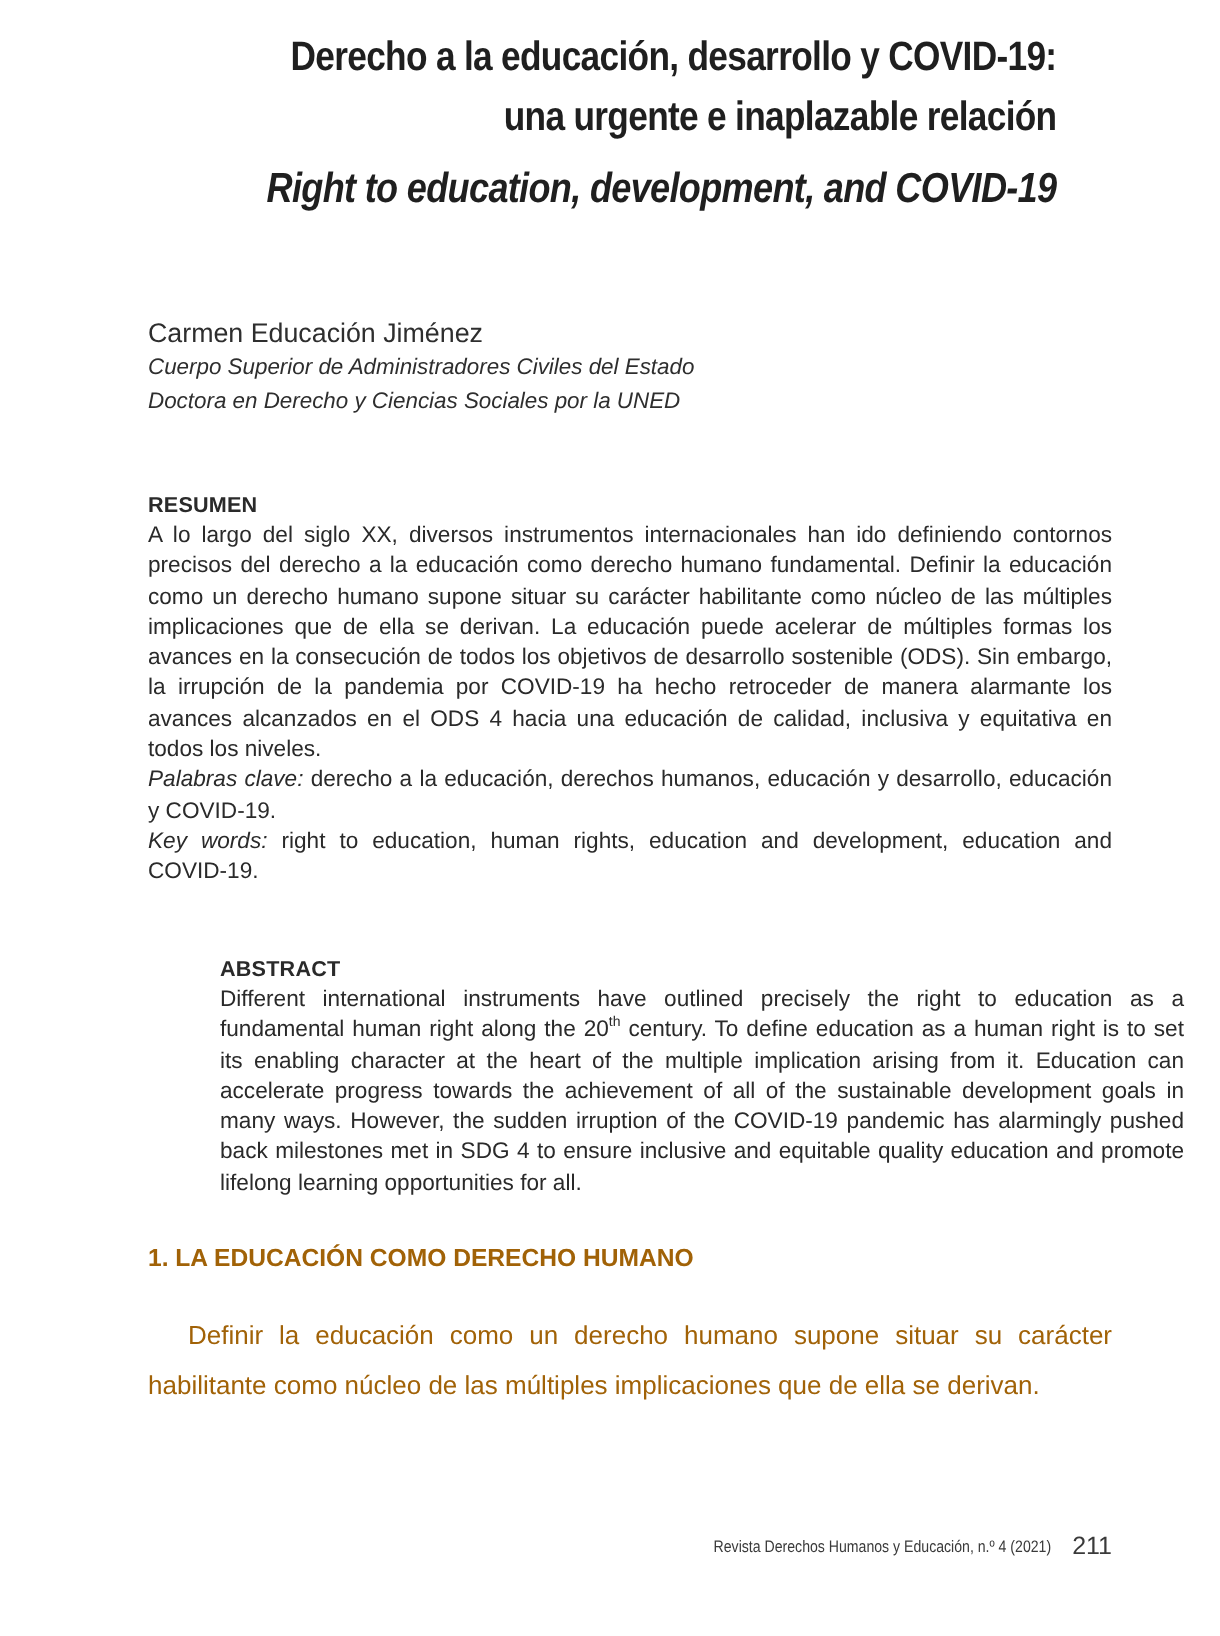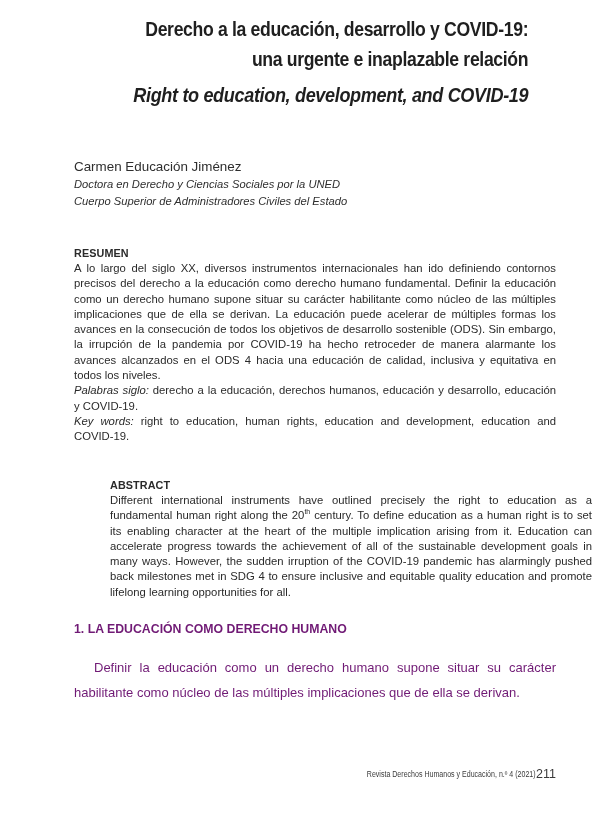--- a/index.html
+++ b/index.html
@@ -14,50 +14,50 @@
   .affil { font-size: 11.2px; font-style: italic; line-height: 17px; }
 
   .abstract-block { position: absolute; left: 74px; top: 246px; width: 482px; font-family: "Liberation Sans", sans-serif; font-size: 11.3px; line-height: 15.3px; color: #2a2a2a; }
   .section-heading-small { font-weight: bold; font-size: 10.8px; line-height: 15px; letter-spacing: 0.1px; }
   .just { text-align: justify; margin: 0; }
   .kw-label { font-style: italic; }
   sup { font-size: 7px; line-height: 0; vertical-align: super; }
 
   .abstract-en { position: absolute; left: 74px; top: 478px; width: 482px; font-family: "Liberation Sans", sans-serif; font-size: 11.3px; line-height: 15.3px; color: #2a2a2a; margin-left: 36px; }
 
-  .section1 { position: absolute; left: 74px; top: 620px; width: 482px; font-family: "Liberation Sans", sans-serif; color: #701a75; }
+  .section1 { position: absolute; left: 74px; top: 620px; width: 482px; font-family: "Liberation Sans", sans-serif; color: #a16207; }
   .section1-heading { font-weight: bold; font-size: 12.3px; line-height: 18px; }
   .section1-body { margin-top: 17px; font-size: 13px; line-height: 25px; }
   .section1-body p { margin: 0; text-indent: 20px; text-align: justify; }
 
   .footer { position: absolute; right: 26px; top: 764px; font-family: "Liberation Sans Narrow", "Liberation Sans", sans-serif; color: #3a3a3a; white-space: nowrap; }
   .footer-journal { font-size: 8.3px; display: inline-block; transform: scaleX(0.85); transform-origin: right center; vertical-align: middle; }
-  .footer-page { font-size: 12.5px; vertical-align: middle; }
+  .footer-page { font-size: 12.5px; margin-left: 10px; vertical-align: middle; }
 </style>
 </head>
 <body>
 
 <div class="page">
 
   <div class="title-block">
     <div class="title-line">Derecho a la educación, desarrollo y COVID-19:</div>
     <div class="title-line">una urgente e inaplazable relación</div>
     <div class="subtitle-line">Right to education, development, and COVID-19</div>
   </div>
 
   <div class="author-block">
     <div class="author-name">Carmen Educación Jiménez</div>
+    <div class="affil">Cuerpo Superior de Administradores Civiles del Estado</div>
     <div class="affil">Doctora en Derecho y Ciencias Sociales por la UNED</div>
-    <div class="affil">Cuerpo Superior de Administradores Civiles del Estado</div>
   </div>
 
   <div class="abstract-block">
     <div class="section-heading-small">RESUMEN</div>
     <p class="just">A lo largo del siglo XX, diversos instrumentos internacionales han ido definiendo contornos precisos del derecho a la educación como derecho humano fundamental. Definir la educación como un derecho humano supone situar su carácter habilitante como núcleo de las múltiples implicaciones que de ella se derivan. La educación puede acelerar de múltiples formas los avances en la consecución de todos los objetivos de desarrollo sostenible (ODS). Sin embargo, la irrupción de la pandemia por COVID-19 ha hecho retroceder de manera alarmante los avances alcanzados en el ODS 4 hacia una educación de calidad, inclusiva y equitativa en todos los niveles.</p>
-    <p class="just"><span class="kw-label">Palabras siglo:</span><span> derecho a la educación, derechos humanos, educación y desarrollo, educación y COVID-19.</span></p>
+    <p class="just"><span class="kw-label">Palabras clave:</span><span> derecho a la educación, derechos humanos, educación y desarrollo, educación y COVID-19.</span></p>
     <p class="just"><span class="kw-label">Key words:</span><span> right to education, human rights, education and development, education and COVID-19.</span></p>
   </div>
 
   <div class="abstract-en">
     <div class="section-heading-small">ABSTRACT</div>
     <p class="just"><span>Different international instruments have outlined precisely the right to education as a fundamental human right along the 20</span><sup>th</sup><span> century. To define education as a human right is to set its enabling character at the heart of the multiple implication arising from it. Education can accelerate progress towards the achievement of all of the sustainable development goals in many ways. However, the sudden irruption of the COVID-19 pandemic has alarmingly pushed back milestones met in SDG 4 to ensure inclusive and equitable quality education and promote lifelong learning opportunities for all.</span></p>
   </div>
 
   <div class="section1">
     <div class="section1-heading">1.  LA EDUCACIÓN COMO DERECHO HUMANO</div>

